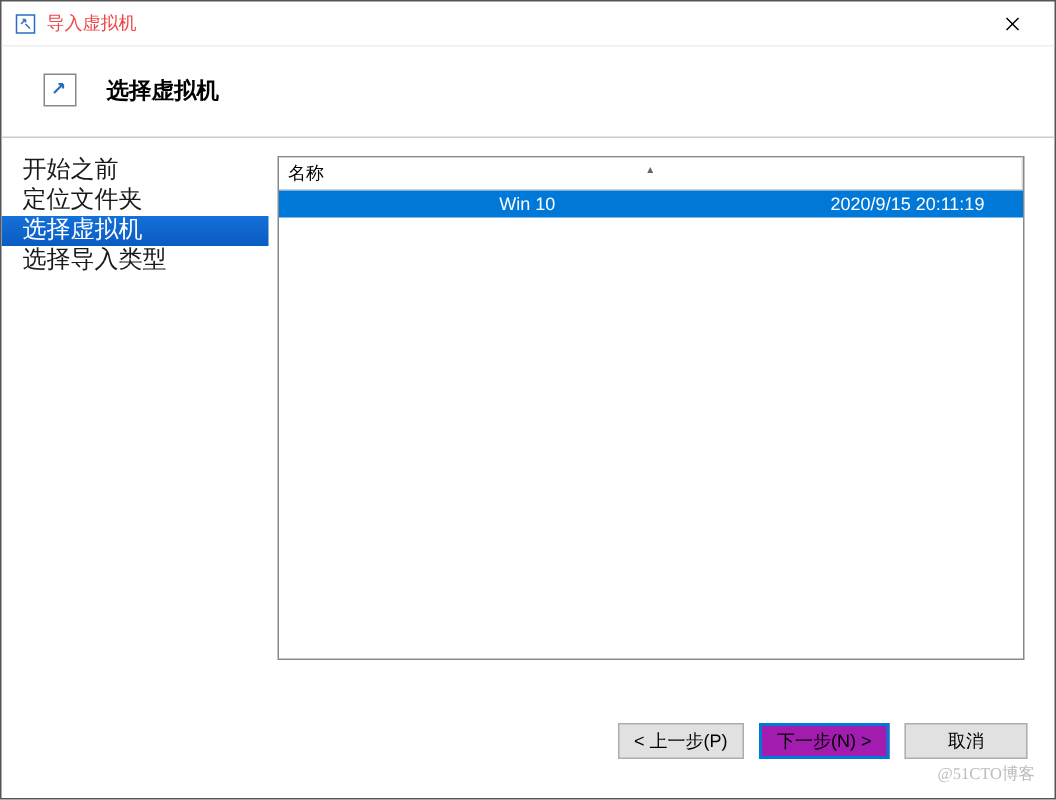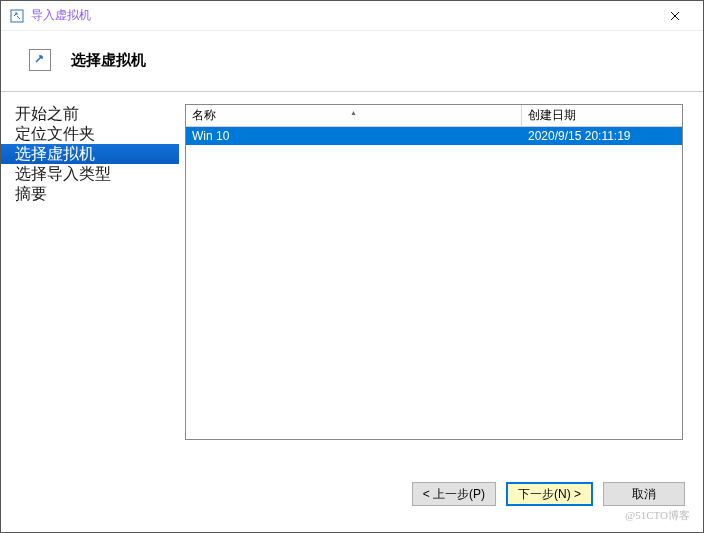--- a/index.html
+++ b/index.html
@@ -1,43 +1,43 @@
 <!DOCTYPE html>
 <html><head>
 <meta charset="utf-8">
 <style>
 * { box-sizing: border-box; margin: 0; padding: 0; font-family: "Microsoft YaHei", "Segoe UI", sans-serif; }
 body { background: #fff; width: 704px; height: 533px; border: 1px solid #555; overflow: hidden; }
 .titlebar { height: 30px; display: flex; align-items: center; padding: 0 8px; border-bottom: 1px solid #eee; }
 .titlebar .tb-icon { width: 16px; height: 16px; margin-right: 6px; display: inline-flex; align-items: center; justify-content: center; }
-.titlebar .tb-title { font-size: 12px; color: #8b5cf6; flex: 1; }
+.titlebar .tb-title { font-size: 12px; color: #ef4444; flex: 1; }
 .titlebar .close { width: 40px; height: 28px; display: flex; align-items: center; justify-content: center; cursor: pointer; }
 .header { display: flex; align-items: center; padding: 18px 28px 20px; gap: 20px; }
 .header .hicon { width: 22px; height: 22px; border: 1px solid #888; display: inline-flex; align-items: center; justify-content: center; background: #fff; }
 .header .htitle { font-size: 15px; font-weight: bold; color: #000; }
 .divider { height: 1px; background: #ccc; margin: 0; }
 .body { display: flex; height: 360px; }
 .sidebar { width: 178px; padding: 12px 0; }
 .sidebar .step { height: 20px; line-height: 20px; padding: 0 14px; font-size: 16px; color: #1a1a1a; cursor: pointer; white-space: nowrap; }
 .sidebar .step.active { background: #0a64c8; background: linear-gradient(#1470da,#0a5cc0); color: #fff; }
 .main { flex: 1; padding: 12px 20px 12px 6px; display: flex; flex-direction: column; }
 .main .prompt { font-size: 12px; margin-bottom: 6px; }
 .listbox { border: 1px solid #888; flex: 1; background: #fff; display: flex; flex-direction: column; overflow: hidden; }
 .lhead { display: flex; height: 22px; background: #fff; border-bottom: 1px solid #d0d0d0; font-size: 12px; align-items: center; justify-content: center; }
 .col-name { flex: 1; padding-left: 6px; border-right: 1px solid #d8d8d8; height: 100%; display: flex; align-items: center; position: relative; }
 .col-date { width: 160px; padding-left: 6px; height: 100%; display: flex; align-items: center; }
 .sort-caret { position: absolute; left: 50%; top: 3px; transform: translateX(-50%); font-size: 8px; color: #666; }
 .lrow { display: flex; height: 18px; font-size: 12px; align-items: center; }
-.lrow.selected { background: #0078d7; color: #fff; }
+.lrow.selected { background: #0078d7; color: #fff; text-align: center; }
 .lrow .c1 { flex: 1; padding-left: 6px; }
 .lrow .c2 { width: 160px; padding-left: 6px; margin-left: 11px; }
 .lbody { flex: 1; }
 .footer { height: 52px; display: flex; align-items: center; justify-content: flex-end; padding: 0 18px; gap: 10px; border-top: 0; }
 .btn { min-width: 82px; height: 24px; font-size: 12px; background: #e1e1e1; border: 1px solid #adadad; cursor: pointer; padding: 0 10px; margin-top: 32px; }
-.btn.default { border: 2px solid #0078d7; background: #fef9c3; }
+.btn.default { border: 2px solid #0078d7; background: #a21caf; }
 .btn:disabled { color: #a0a0a0; cursor: default; }
 .watermark { position: absolute; right: 14px; bottom: 10px; font-size: 11px; color: #bbb; pointer-events: none; font-family: Liberation Serif, serif; }
 </style>
 </head>
 <body>
 
 <div class="titlebar">
   <span class="tb-icon">
     <svg width="14" height="14" viewBox="0 0 14 14">
         <rect x="1" y="1" width="12" height="12" fill="none" stroke="#2a6fbf" stroke-width="1"></rect>
@@ -62,32 +62,28 @@
 </div>
 
 <div class="divider"></div>
 
 <div class="body">
   <div class="sidebar">
     <div class="step">开始之前</div>
     <div class="step">定位文件夹</div>
     <div class="step active">选择虚拟机</div>
     <div class="step">选择导入类型</div>
-    <div class="step">摘要</div>
   </div>
 
   <div class="main">
     <div class="listbox">
       <div class="lhead">
         <div class="col-name">
           <span>名称</span>
           <span class="sort-caret">▴</span>
-        </div>
-        <div class="col-date">
-          <span>创建日期</span>
         </div>
       </div>
       <div class="lbody">
         <div class="lrow selected">
           <div class="c1">Win 10</div>
           <div class="c2">2020/9/15 20:11:19</div>
         </div>
       </div>
     </div>
   </div>

